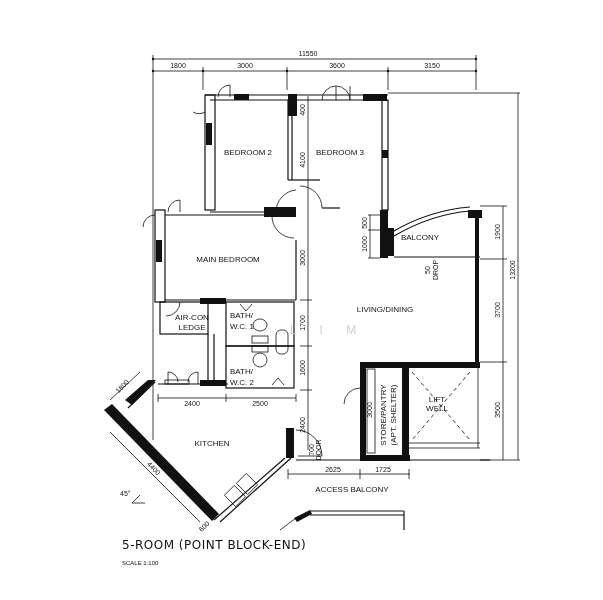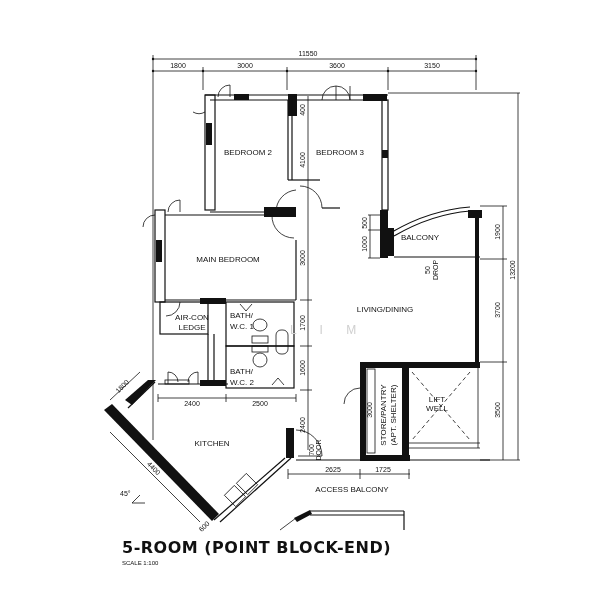--- a/index.html
+++ b/index.html
@@ -3,21 +3,21 @@
 <meta charset="utf-8">
 <style>
   html, body { margin: 0; padding: 0; background: #ffffff; }
   body { width: 603px; height: 600px; position: relative; overflow: hidden; font-family: "Liberation Sans", sans-serif; }
   svg { position: absolute; left: 0; top: 0; }
   .dim { font-family: "Liberation Sans", sans-serif; font-size: 7px; fill: #111; }
   .room { font-family: "Liberation Sans", sans-serif; font-size: 8px; fill: #111; }
   .thin { stroke: #111; stroke-width: 0.8; fill: none; }
   .med { stroke: #111; stroke-width: 1.2; fill: none; }
   .wall { fill: #111; }
-  .title { position: absolute; left: 122px; top: 538px; font-family: "DejaVu Sans", sans-serif; font-size: 16px; color: #111; letter-spacing: 0.5px; font-weight: bold; }
+  .title { position: absolute; left: 122px; top: 538px; font-family: "DejaVu Sans", sans-serif; font-size: 12px; color: #111; letter-spacing: 0.5px; font-weight: normal; }
   .scale { position: absolute; left: 122px; top: 560px; font-family: "Liberation Sans", sans-serif; font-size: 6px; color: #111; }
   .watermark { font-family: "Liberation Sans", sans-serif; font-size: 12px; fill: #cfcfcf; letter-spacing: 10px; }
 </style>
 </head>
 <body>
 
 <svg width="603" height="600" viewBox="0 0 603 600">
 
   <g>
     <line class="thin" x1="153" y1="59" x2="476" y2="59"></line>

